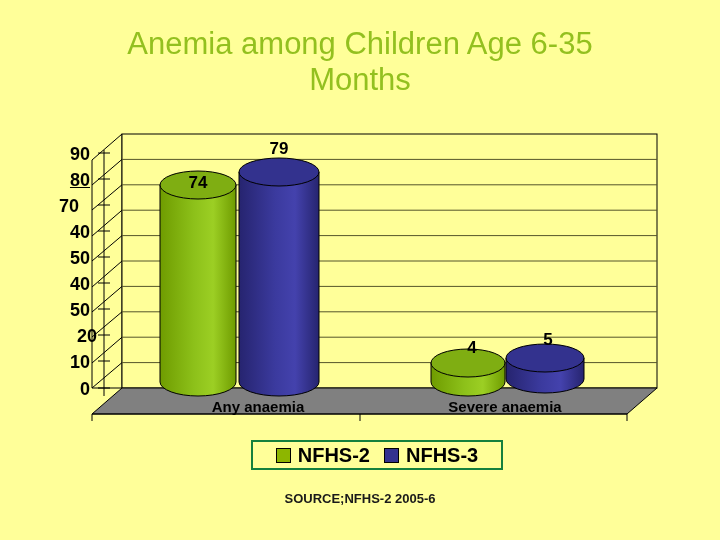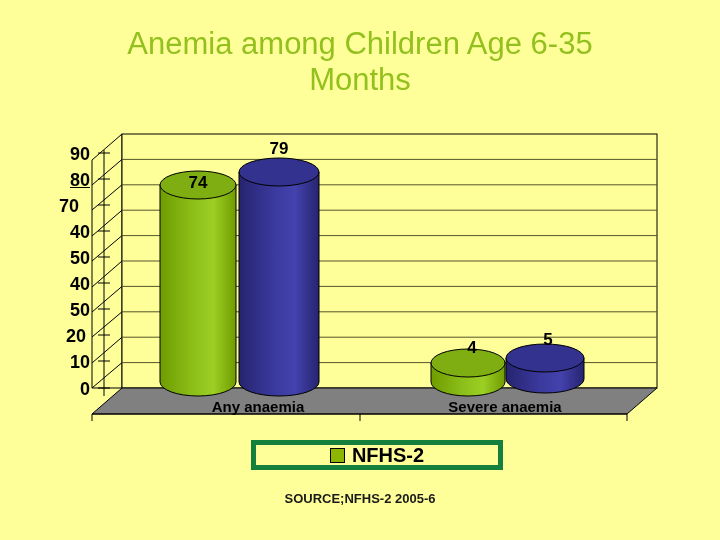--- a/index.html
+++ b/index.html
@@ -78,21 +78,21 @@
     text-align: center;
   }
 
   
   #legend {
     position: absolute;
     left: 251px;
     top: 440px;
     width: 252px;
     height: 30px;
-    border: 5px solid #15803d;
+    border: 2px solid #15803d;
     background: #ffff99;
     box-sizing: border-box;
     display: flex;
     align-items: center;
     justify-content: center;
     gap: 14px;
   }
   .legend-entry {
     display: flex;
     align-items: center;
@@ -239,34 +239,38 @@
     </svg>
   </div>
 
   <div class="ytick" style="left:48px;  top:144px;">90</div>
   <div class="ytick" style="left:48px;  top:170px;text-decoration:underline;">80</div>
   <div class="ytick" style="left:48px;  top:196px;text-align:center;">70</div>
   <div class="ytick" style="left:48px;  top:222px;">40</div>
   <div class="ytick" style="left:48px;  top:248px;">50</div>
   <div class="ytick" style="left:48px;  top:274px;">40</div>
   <div class="ytick" style="left:48px;  top:300px;">50</div>
-  <div class="ytick" style="left:44px;  top:326px;">20</div>
+  <div class="ytick" style="left:55px;  top:326px;">20</div>
   <div class="ytick" style="left:48px;  top:352px;">10</div>
   <div class="ytick" style="left:48px;  top:379px;">0</div>
 
   <div class="vlabel" style="left:178px; top:153px;margin-top:20px;">74</div>
   <div class="vlabel" style="left:259px; top:139px;">79</div>
   <div class="vlabel" style="left:452px; top:338px;">4</div>
   <div class="vlabel" style="left:528px; top:330px;">5</div>
 
   <div class="catlabel" style="left:128px; width:260px;">Any anaemia</div>
   <div class="catlabel" style="left:372px; width:266px;">Severe anaemia</div>
 
   <div id="legend">
     <div class="legend-entry">
       <span class="legend-swatch" style="background:#8db600;"></span>
       <span class="legend-text">NFHS-2</span>
     </div>
+    <div class="legend-entry">
+      <span class="legend-swatch" style="background:#33328e;"></span>
+      <span class="legend-text">NFHS-3</span>
+    </div>
   </div>
 
   <div id="source-note">SOURCE;NFHS-2 2005-6</div>
 
 </div>
 
 </body></html>

